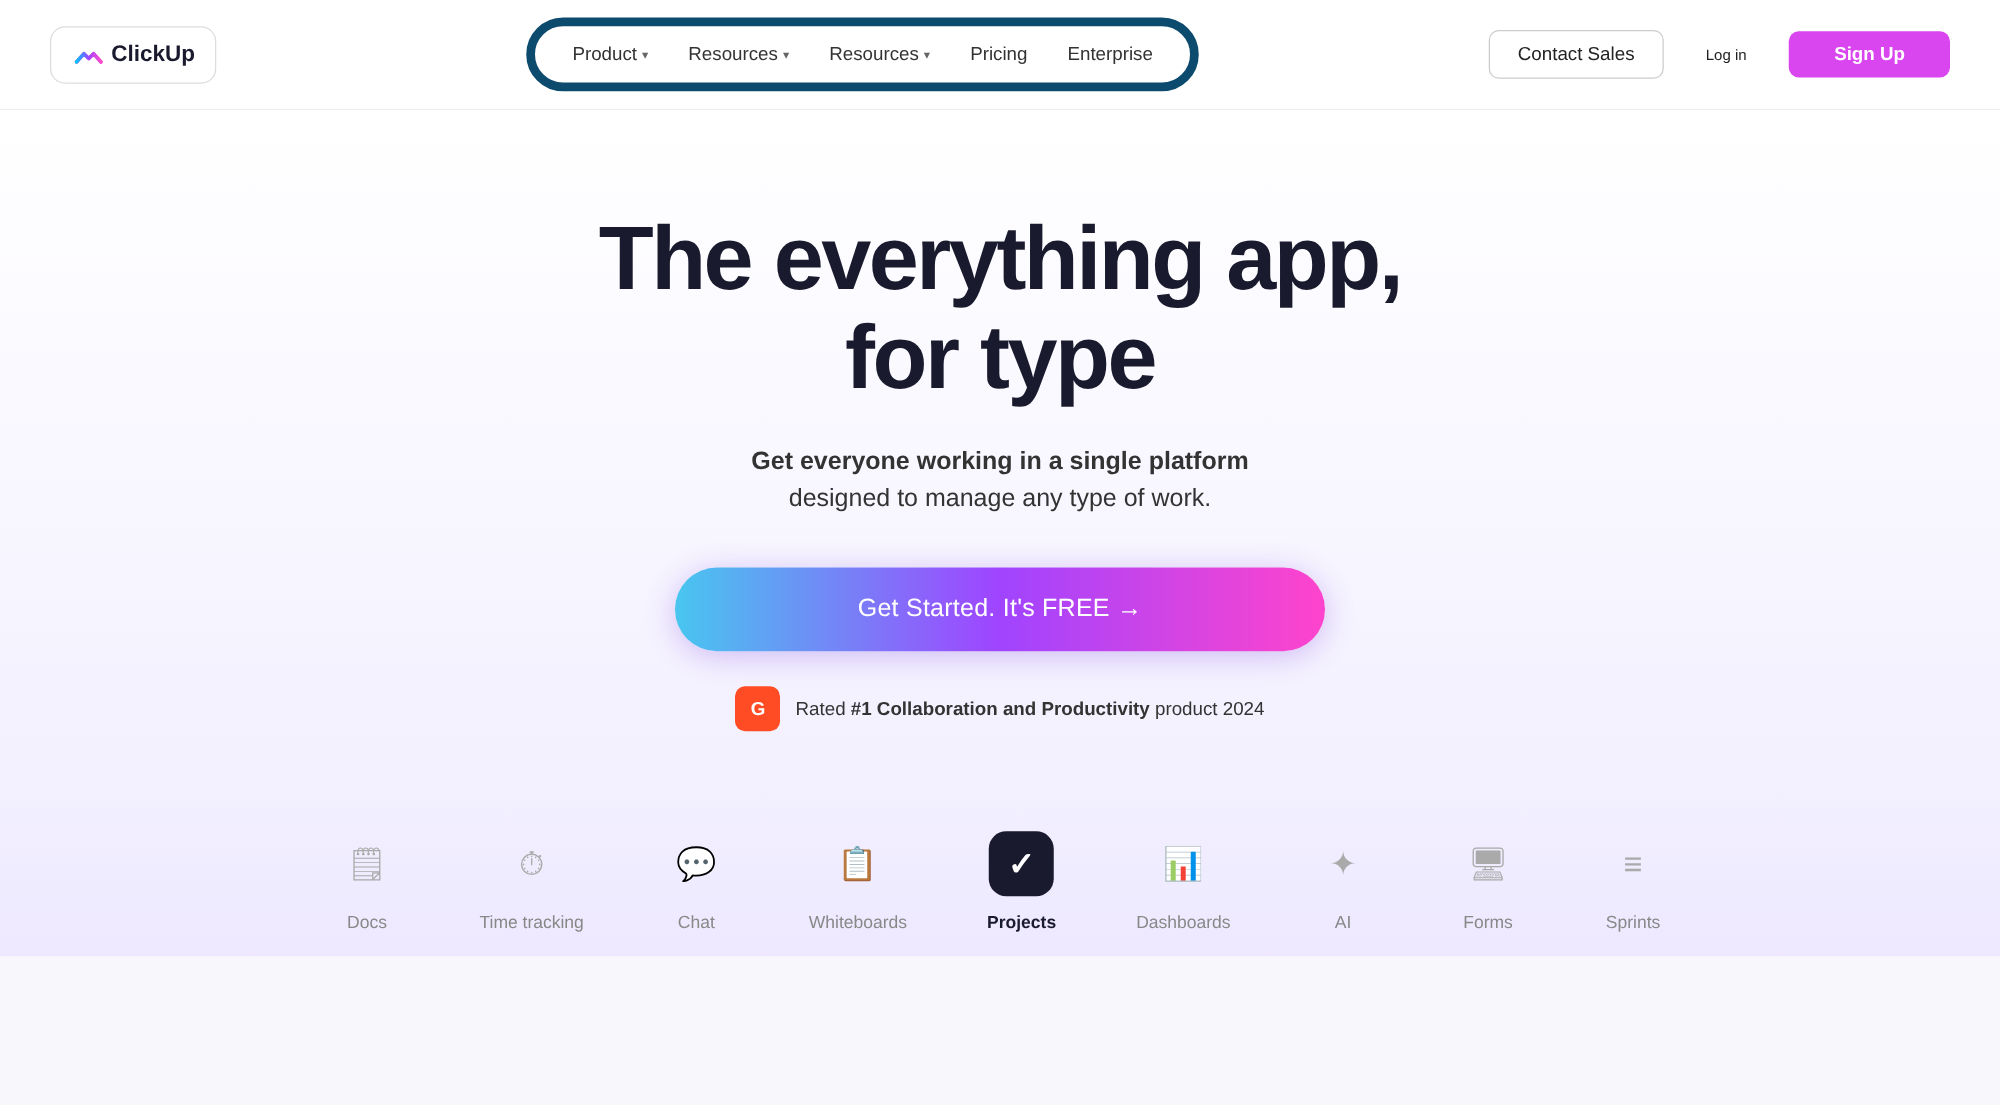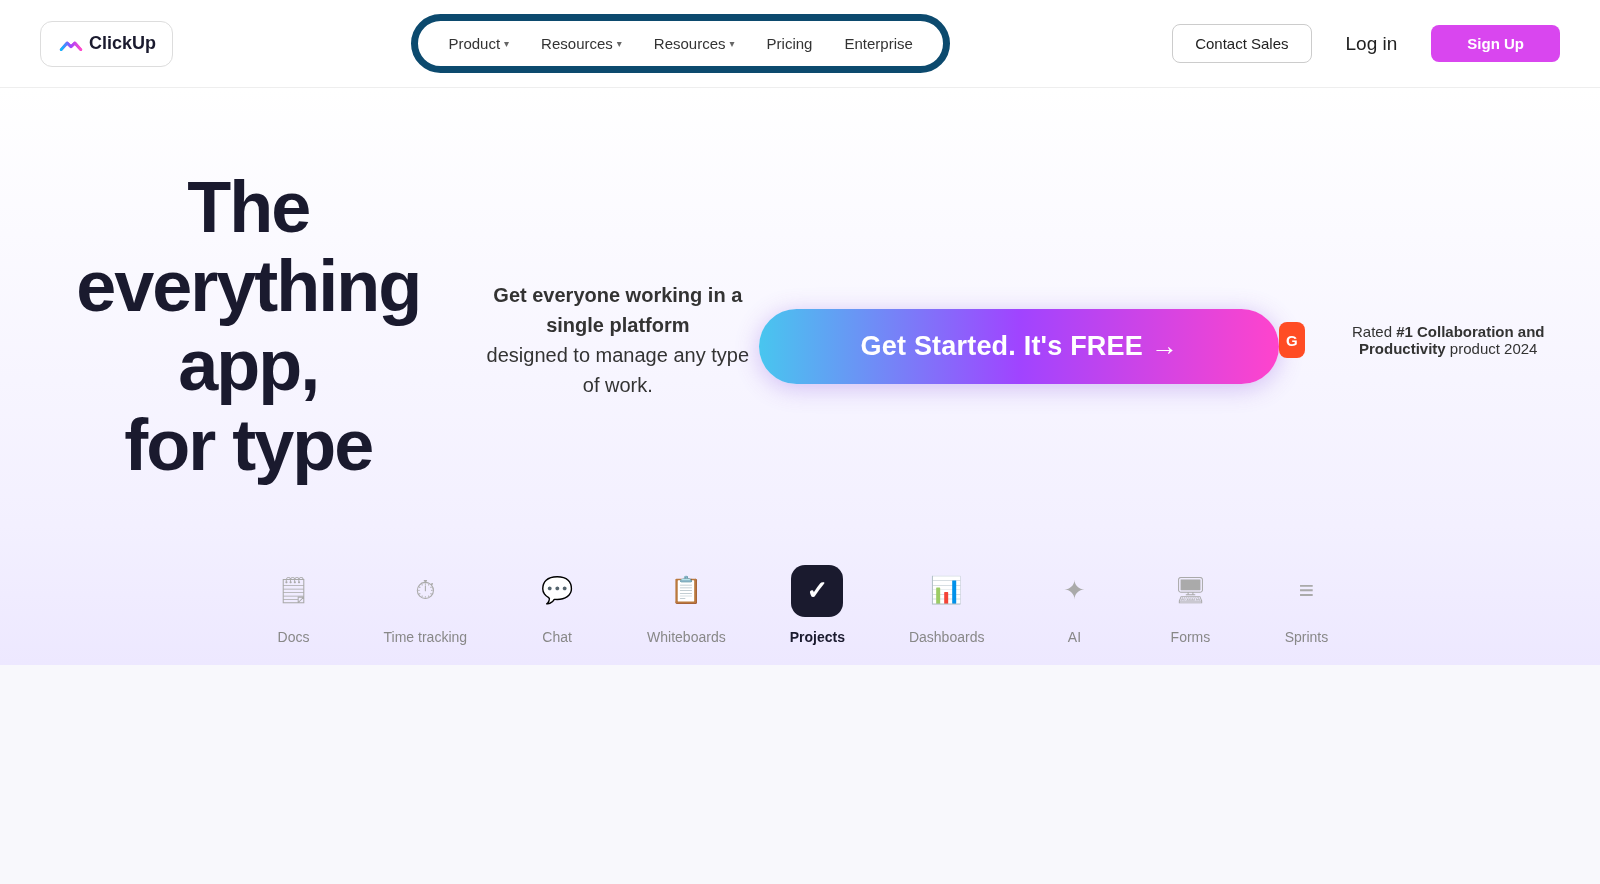--- a/index.html
+++ b/index.html
@@ -46,49 +46,49 @@
     }
     .chevron { font-size: 10px; color: #666; }
     .nav-right { display: flex; align-items: center; gap: 12px; justify-content: space-between; }
     .btn-contact {
       padding: 10px 22px; border: 1px solid #ccc; border-radius: 8px;
       background: #fff; font-size: 15px; font-weight: 500; cursor: pointer;
       color: #222;
     }
     .btn-login {
       padding: 10px 22px; background: transparent; border: none;
-      font-size: 19px; font-weight: 500; cursor: pointer; color: #222;
+      font-size: 12px; font-weight: 500; cursor: pointer; color: #222;
     }
     .btn-signup {
       padding: 10px 36px; border-radius: 8px;
       background: #d946ef; color: #fff;
       font-size: 15px; font-weight: 600; cursor: pointer; border: none;
     }
 
     
     .hero {
-      display: flex; flex-direction: row; align-items: center;
+      display: flex; flex-direction: column; align-items: center;
       text-align: center; padding: 80px 20px 40px;
       background: linear-gradient(180deg, #ffffff 0%, #f3f0ff 100%);
     }
     .hero h1 {
       font-size: 72px; font-weight: 900; color: #1a1a2e;
       line-height: 1.1; max-width: 700px;
       letter-spacing: -2px;
     }
     .hero-sub {
       margin-top: 28px; font-size: 20px; color: #333; max-width: 520px; line-height: 1.5;
     }
     .hero-sub strong { font-weight: 700; }
     .btn-cta {
       margin-top: 40px;
       padding: 22px 60px;
       border-radius: 50px;
       background: linear-gradient(90deg, #48c6ef 0%, #a044ff 50%, #ff44cc 100%);
-      color: #fff; font-size: 27px; font-weight: 700;
+      color: #fff; font-size: 20px; font-weight: 400;
       border: none; cursor: pointer;
       box-shadow: 0 4px 24px rgba(120,60,220,0.3);
       letter-spacing: 0.2px;
       min-width: 520px;
       text-align: center;
     }
     .rating-row {
       display: flex; align-items: center; gap: 12px;
       margin-top: 28px; font-size: 15px; color: #333;
     }

